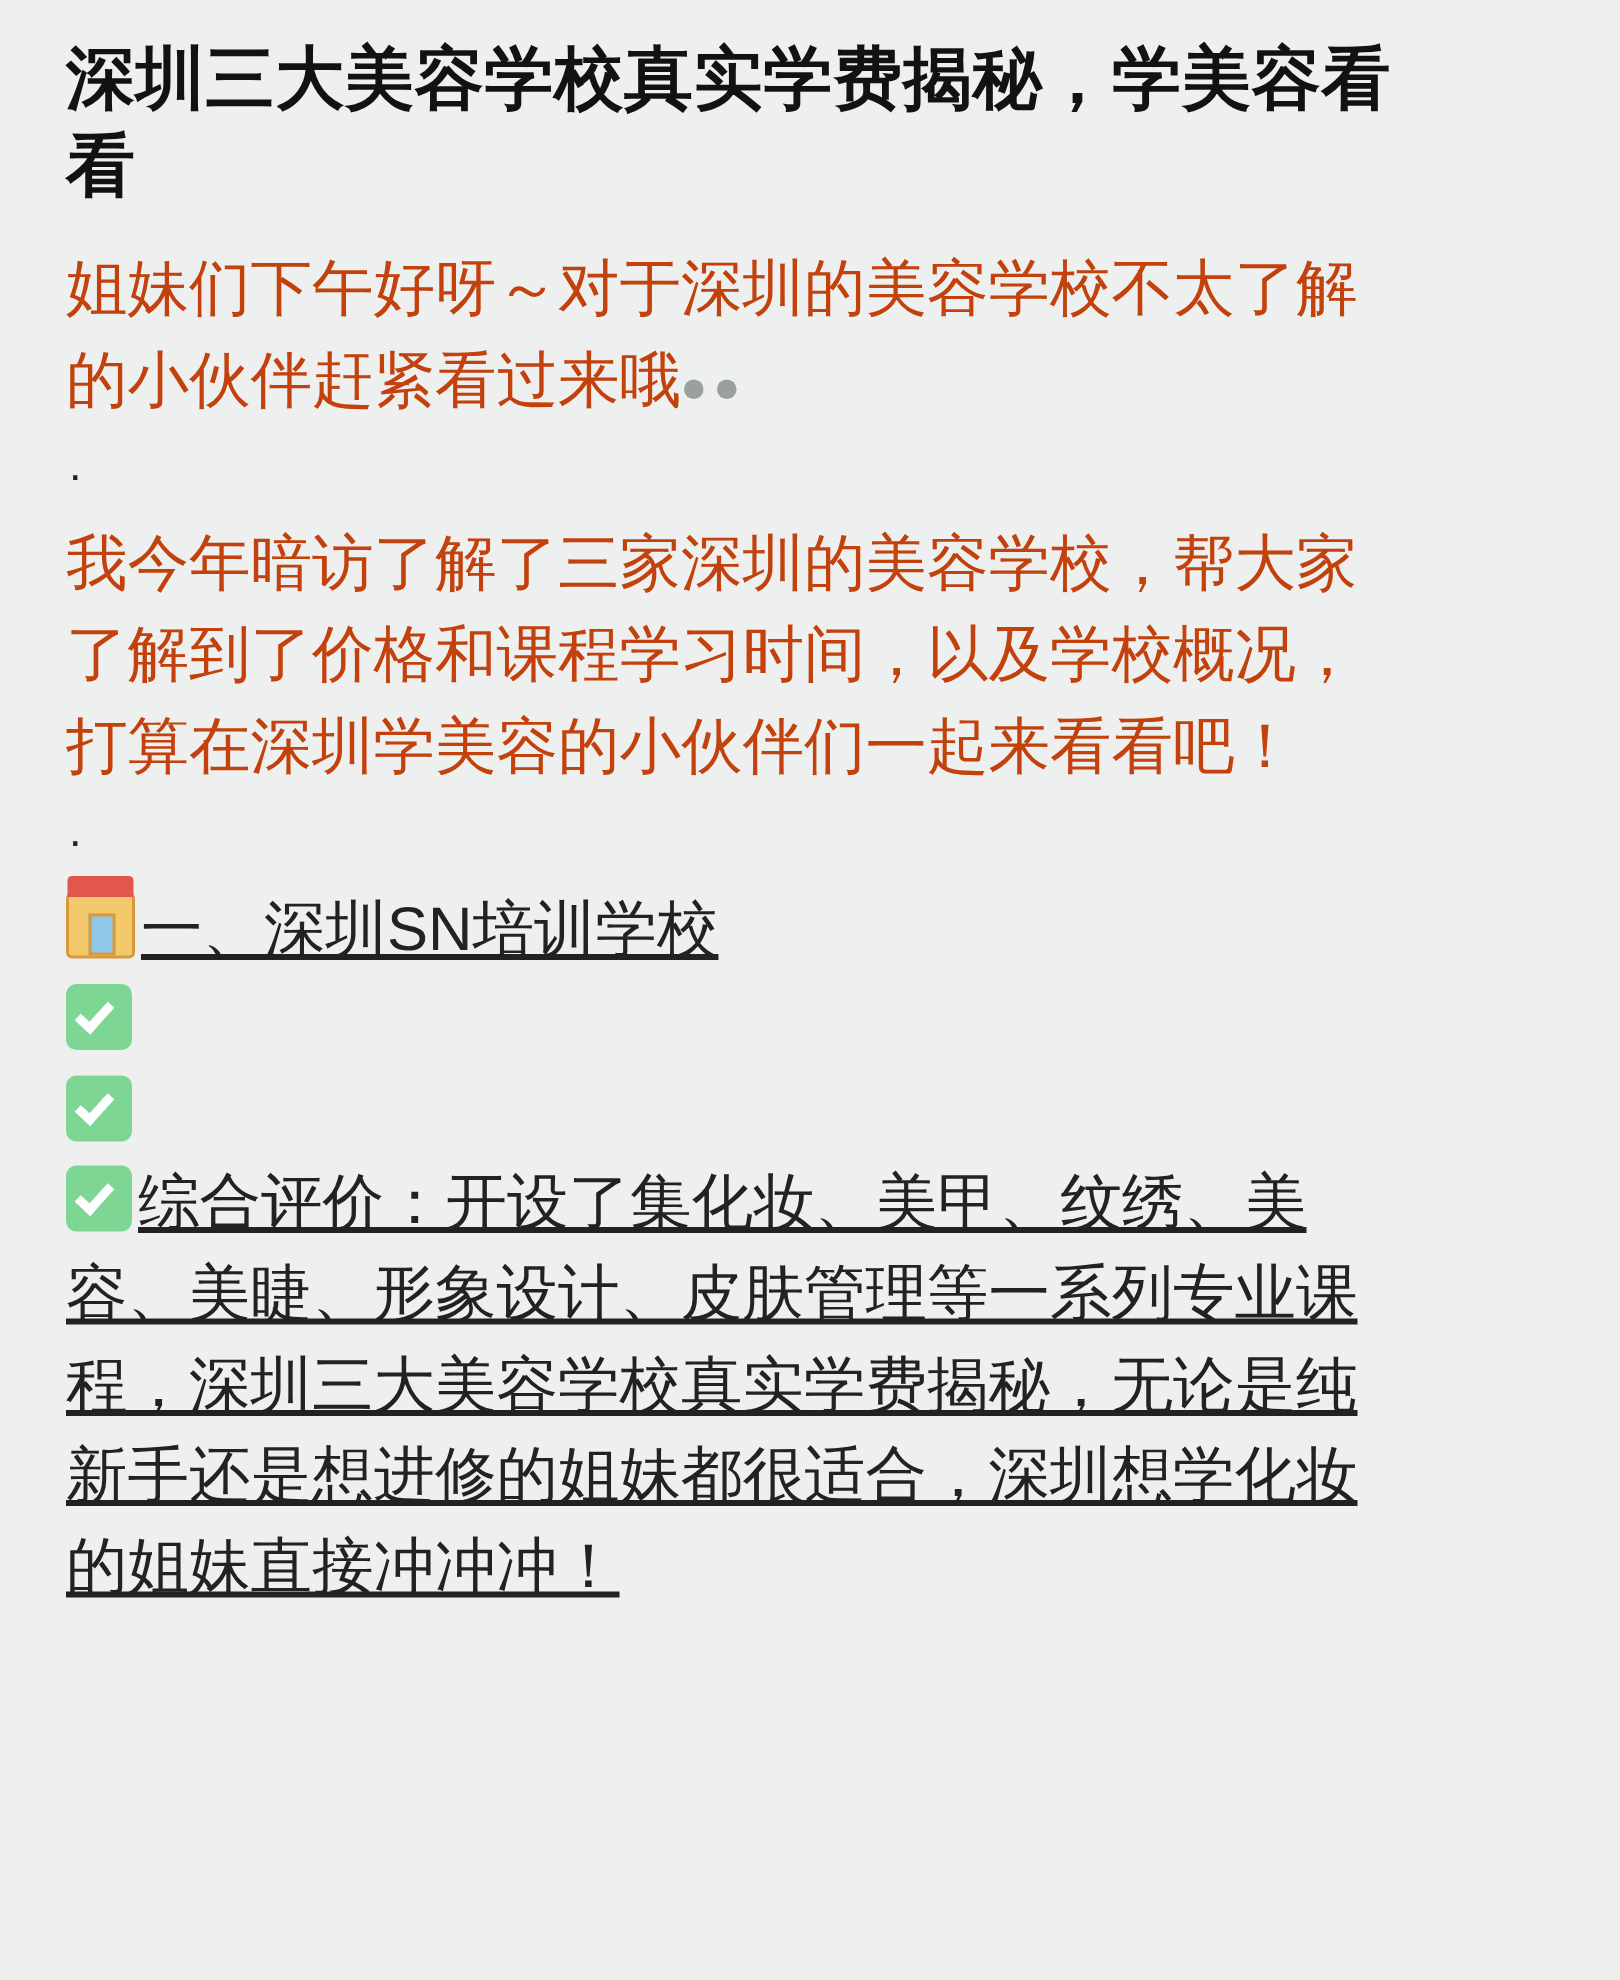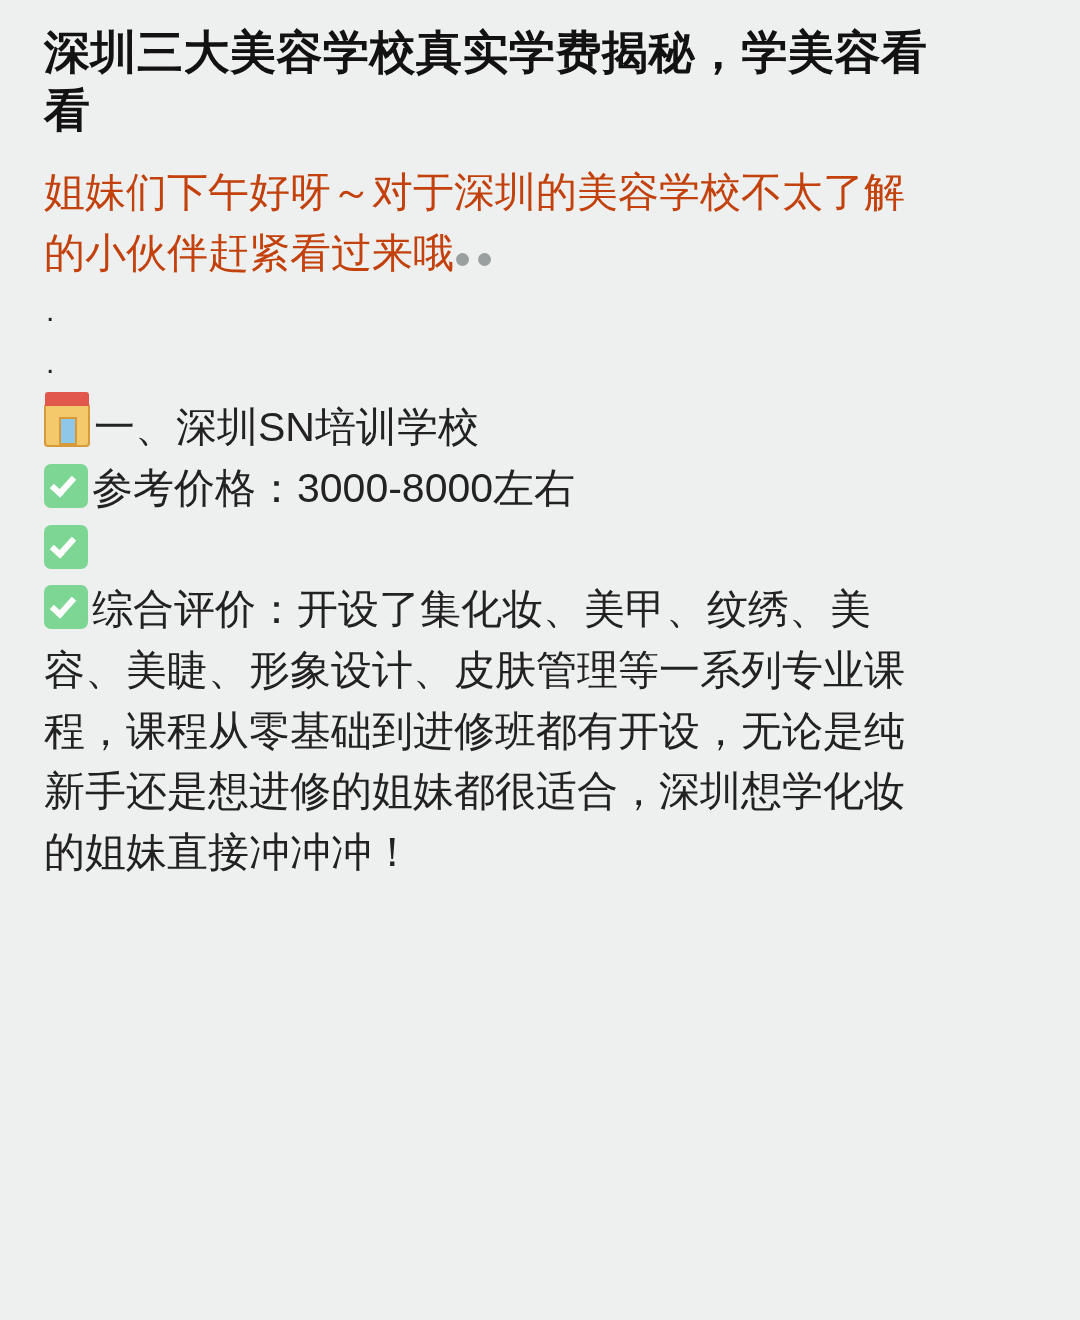--- a/index.html
+++ b/index.html
@@ -44,20 +44,21 @@
     margin: 10px 0 16px 0;
     padding-left: 2px;
   }
   .emoji-line {
     font-size: 41px;
     line-height: 1.48;
     color: #222222;
     margin: 0;
     word-break: break-word;
     display: block;
+    text-decoration: underline;
   }
   .em {
     display: inline-block;
     vertical-align: -6px;
     margin-right: 4px;
   }
   
   .icon-school {
     width: 46px;
     height: 44px;
@@ -131,25 +132,26 @@
 <body>
 
 <div class="page">
 
   <h1 class="title">深圳三大美容学校真实学费揭秘，学美容看看</h1>
 
   <p class="para"><span>姐妹们下午好呀～对于深圳的美容学校不太了解的小伙伴赶紧看过来哦</span><span class="icon-eyes"></span></p>
 
   <div class="dot-line">.</div>
 
+  <p class="para">我今年暗访了解了三家深圳的美容学校，帮大家了解到了价格和课程学习时间，以及学校概况，打算在深圳学美容的小伙伴们一起来看看吧！</p>
 
   <div class="dot-line">.</div>
 
   <div class="emoji-line"><span class="em icon-school"></span><span>一、深圳SN培训学校</span></div>
 
-  <div class="emoji-line"><span class="em icon-check"></span><span>参考价格：3000-8000左右</span></div>
+  <div class="emoji-line"><span class="em icon-check"></span></div>
 
 
   <div class="emoji-line"><span class="em icon-check"></span></div>
 
-  <div class="emoji-line"><span class="em icon-check"></span><span>综合评价：开设了集化妆、美甲、纹绣、美容、美睫、形象设计、皮肤管理等一系列专业课程，课程从零基础到进修班都有开设，无论是纯新手还是想进修的姐妹都很适合，深圳想学化妆的姐妹直接冲冲冲！</span></div>
+  <div class="emoji-line"><span class="em icon-check"></span><span>综合评价：开设了集化妆、美甲、纹绣、美容、美睫、形象设计、皮肤管理等一系列专业课程，深圳三大美容学校真实学费揭秘，无论是纯新手还是想进修的姐妹都很适合，深圳想学化妆的姐妹直接冲冲冲！</span></div>
 
 </div>
 
 </body></html>

